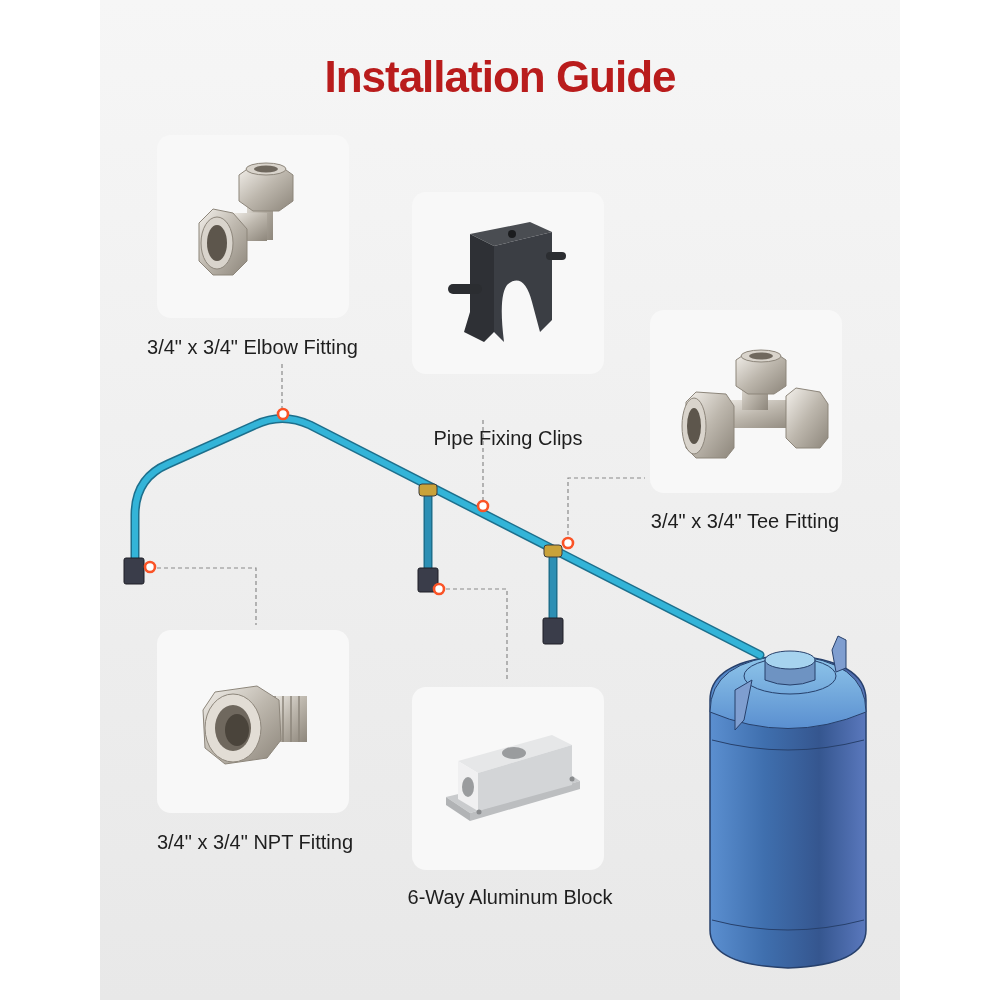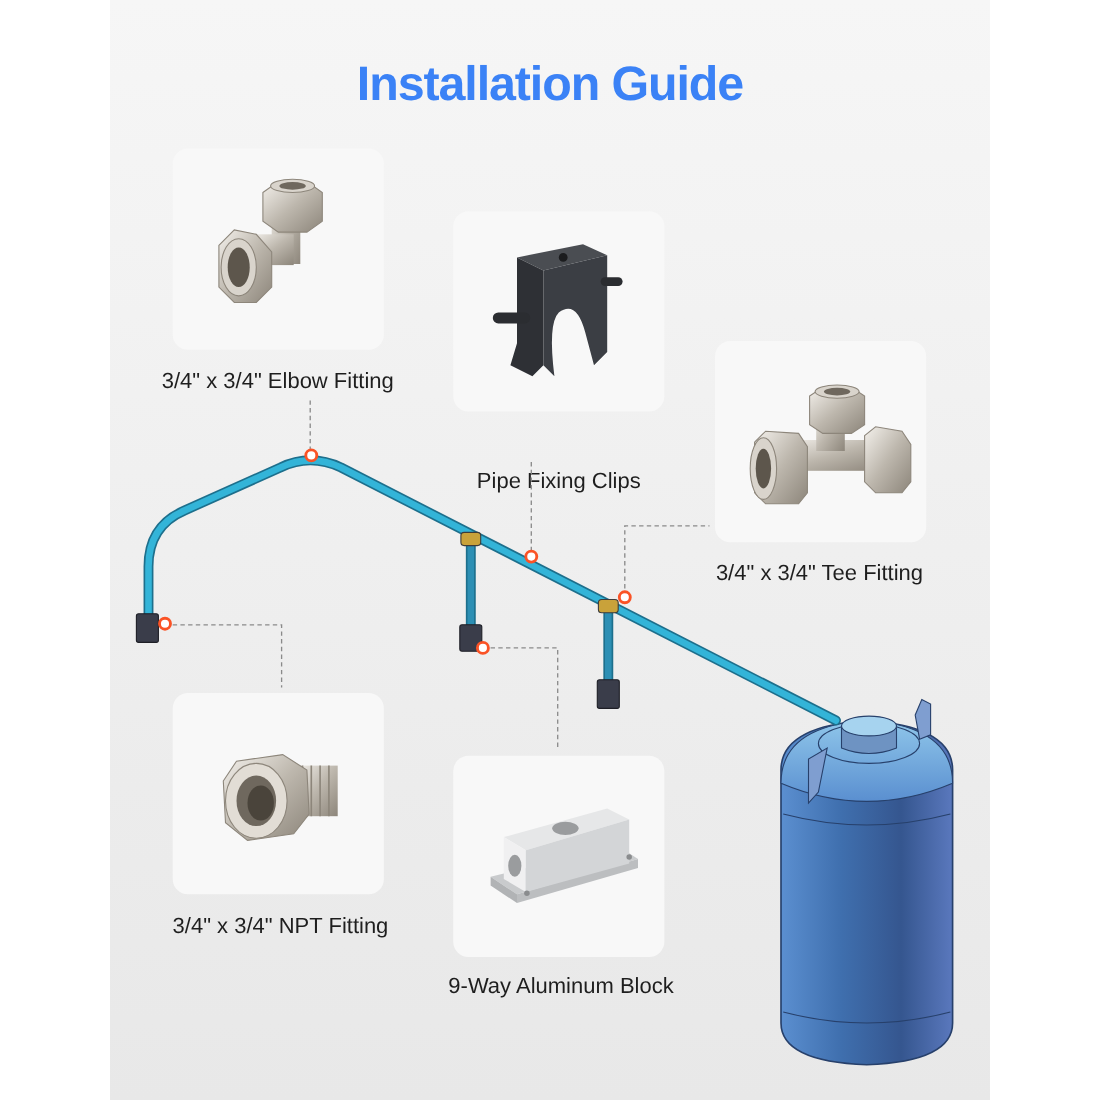--- a/index.html
+++ b/index.html
@@ -1,21 +1,21 @@
 <!DOCTYPE html>
 <html><head>
 <meta charset="utf-8">
 <style>
   html, body { margin:0; padding:0; }
   body { width:1000px; height:1000px; background:#ffffff; position:relative; overflow:hidden;
          font-family:"Liberation Sans", "DejaVu Sans", sans-serif; }
   .panel { position:absolute; left:100px; top:0; width:800px; height:1000px;
            background:linear-gradient(180deg,#f6f6f6 0%,#efefef 50%,#e8e8e8 100%); }
   .title { position:absolute; left:0; top:52px; width:1000px; text-align:center;
-           font-size:44px; font-weight:bold; color:#3b82f6; letter-spacing:-1px; }
+           font-size:44px; font-weight:bold; color:#b91c1c; letter-spacing:-1px; }
   .card { position:absolute; background:#f8f8f8; border-radius:14px; }
   .label { position:absolute; font-size:20px; color:#1e1e1e; white-space:nowrap; text-align:center; }
   svg.diagram { position:absolute; left:0; top:0; }
   .thumb { position:absolute; }
 </style>
 </head>
 <body>
 
 <div class="panel"></div>
 
@@ -24,21 +24,21 @@
 <div class="card" style="left:157px;top:135px;width:192px;height:183px;"></div>
 <div class="card" style="left:412px;top:192px;width:192px;height:182px;"></div>
 <div class="card" style="left:650px;top:310px;width:192px;height:183px;"></div>
 <div class="card" style="left:157px;top:630px;width:192px;height:183px;"></div>
 <div class="card" style="left:412px;top:687px;width:192px;height:183px;"></div>
 
 <div class="label" style="left:130px;top:336px;width:245px;">3/4" x 3/4" Elbow Fitting</div>
 <div class="label" style="left:412px;top:392px;width:192px;margin-top:35px;">Pipe Fixing Clips</div>
 <div class="label" style="left:630px;top:510px;width:230px;">3/4" x 3/4" Tee Fitting</div>
 <div class="label" style="left:135px;top:831px;width:240px;">3/4" x 3/4" NPT Fitting</div>
-<div class="label" style="left:395px;top:886px;width:230px;">9-Way Aluminum Block</div>
+<div class="label" style="left:395px;top:886px;width:230px;">6-Way Aluminum Block</div>
 
 <svg class="thumb" style="left:157px;top:135px" width="192" height="183" viewBox="0 0 192 183">
   <defs>
     <linearGradient id="chrome" x1="0" y1="0" x2="1" y2="1">
       <stop offset="0" stop-color="#f4f1ec"></stop>
         <stop offset="0.5" stop-color="#bdb7ad"></stop>
         <stop offset="1" stop-color="#8d867b"></stop>
     </linearGradient>
   </defs>
   <rect x="90" y="45" width="26" height="60" fill="url(#chrome)"></rect>

